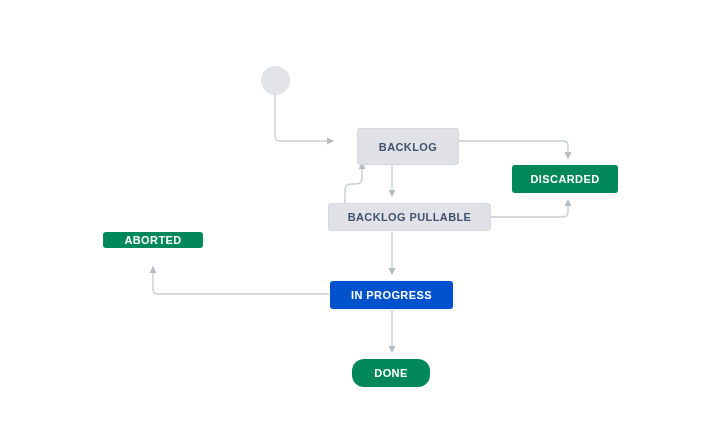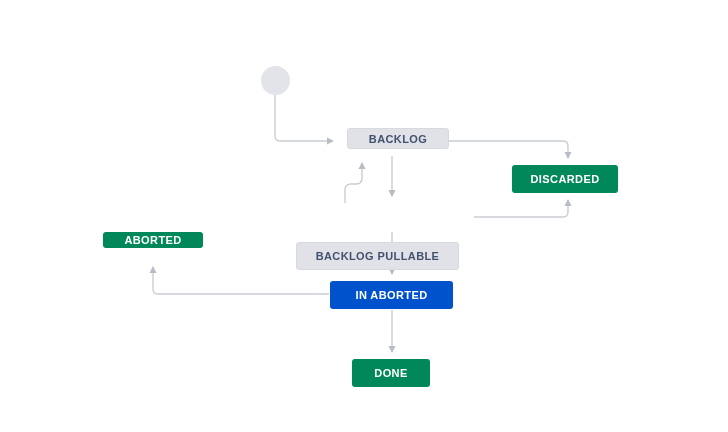--- a/index.html
+++ b/index.html
@@ -88,37 +88,37 @@
 
     <path class="edge" d="M392 232 L392 274" marker-end="url(#arrow)"></path>
 
     <path class="edge" d="M329 294 L158 294 Q153 294 153 289 L153 267" marker-end="url(#arrow)"></path>
 
     <path class="edge" d="M392 310 L392 352" marker-end="url(#arrow)"></path>
   </svg>
 
   <div class="start-circle" style="left:261px; top:66px;"></div>
 
-  <div class="node todo" style="left:347px; top:128px; width:102px; height:21px;">
+  <div class="node todo" style="left:357px; top:128px; width:102px; height:37px;">
     <span>BACKLOG</span>
   </div>
 
   <div class="node done" style="left:512px; top:165px; width:106px; height:28px;">
     <span>DISCARDED</span>
   </div>
 
-  <div class="node todo" style="left:296px; top:203px; width:163px; height:28px;margin-top:39px;">
+  <div class="node todo" style="left:328px; top:203px; width:163px; height:28px;">
     <span>BACKLOG PULLABLE</span>
   </div>
 
   <div class="node done" style="left:103px; top:232px; width:100px; height:16px;">
     <span>ABORTED</span>
   </div>
 
   <div class="node progress" style="left:330px; top:281px; width:123px; height:28px;">
-    <span>IN ABORTED</span>
+    <span>IN PROGRESS</span>
   </div>
 
-  <div class="node done" style="left:352px; top:359px; width:78px; height:28px;">
+  <div class="node done" style="left:352px; top:359px; width:78px; height:28px;border-radius:12px;">
     <span>DONE</span>
   </div>
 
 </div>
 
 </body></html>

